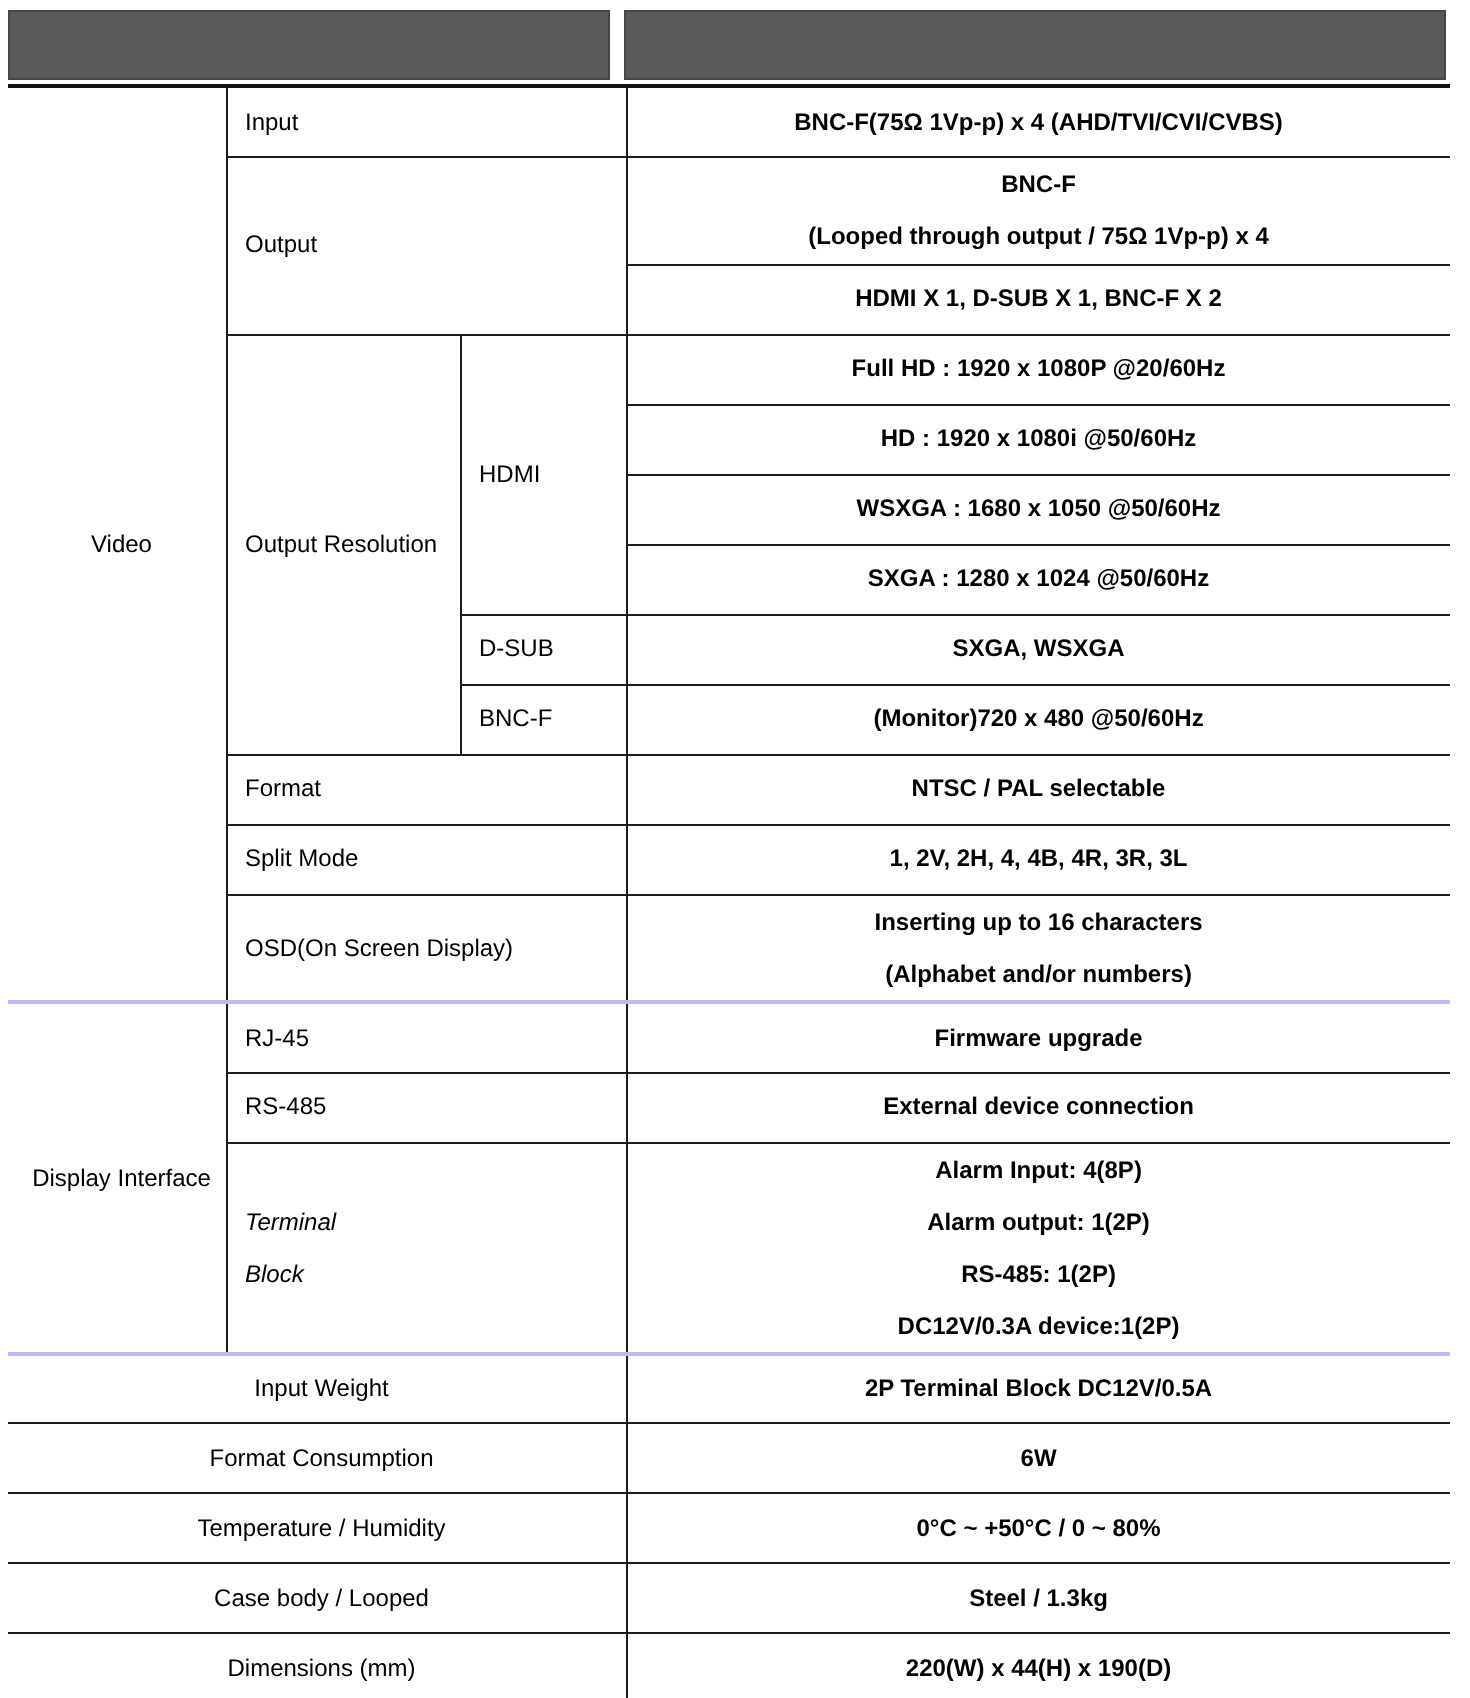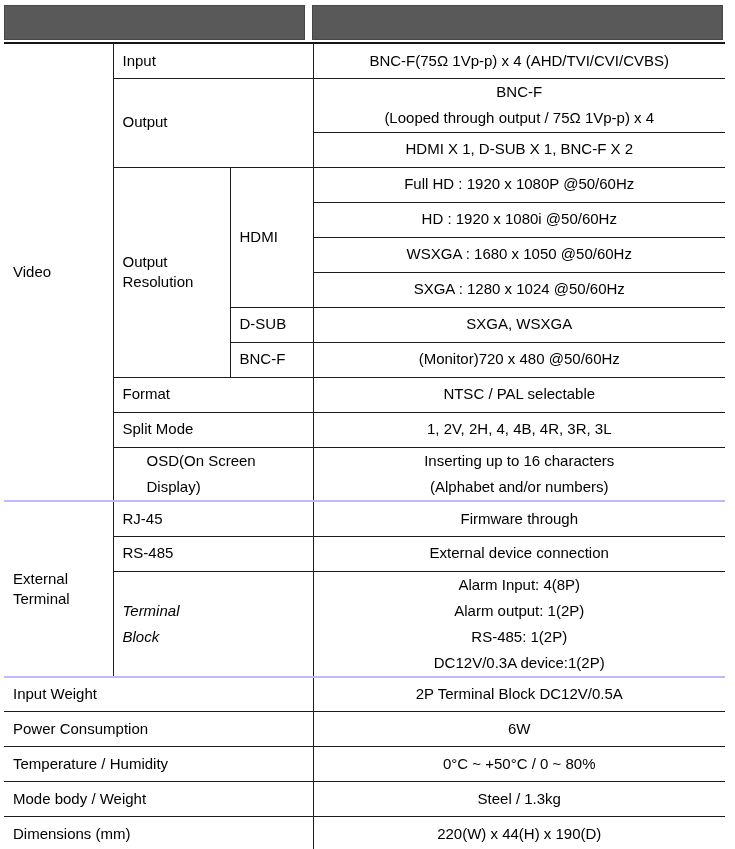--- a/index.html
+++ b/index.html
@@ -20,33 +20,33 @@
   .hc-right{flex:1;}
   
   table.spec{
     position:absolute;left:4px;top:42px;width:721px;
     border-collapse:collapse;table-layout:fixed;
     border-top:2px solid #151515;border-bottom:2px solid #151515;
   }
   col.c1{width:109px;} col.c2{width:117px;} col.c3{width:83px;} col.c4{width:412px;}
   td{
     border:1px solid #1c1c1c;
-    font-size:15px;line-height:1.35;
+    font-size:12px;line-height:1.35;
     height:35px;padding:0;box-sizing:border-box;
     vertical-align:middle;
   }
   td.label{text-align:left;padding-left:9px;padding-right:4px;}
   td.value{text-align:center;padding-left:4px;padding-right:4px;}
-  td.no-l{border-left:none;}
-  td.no-r{border-right:none;}
+  td.no-l{border-left:none;text-align:center;}
+  td.no-r{border-right:none;font-weight:bold;}
   tr.section-start td{border-top:2px solid #c4b5fd;}
   td.h2{height:54px;}
   td.h4{height:102px;}
   .line{line-height:26px;}
-  .w-osd{max-width:152px;margin-left:24px;}
+  .w-osd{max-width:152px;}
   .w-tb{max-width:72px;font-style:italic;}
 </style>
 </head>
 <body>
 
 <div class="header-band">
   <div class="header-cell hc-left"></div>
   <div class="header-cell hc-right"></div>
 </div>
 
@@ -72,21 +72,21 @@
       <div class="line">(Looped through output / 75Ω 1Vp-p) x 4</div>
     </td>
   </tr>
   <tr>
     <td class="value no-r">HDMI X 1, D-SUB X 1, BNC-F X 2</td>
   </tr>
 
   <tr>
     <td class="label" rowspan="6">Output Resolution</td>
     <td class="label" rowspan="4">HDMI</td>
-    <td class="value no-r">Full HD : 1920 x 1080P @50/60Hz</td>
+    <td class="value no-r">Full HD : 1920 x 1080P @20/60Hz</td>
   </tr>
   <tr>
     <td class="value no-r">HD : 1920 x 1080i @50/60Hz</td>
   </tr>
   <tr>
     <td class="value no-r">WSXGA : 1680 x 1050 @50/60Hz</td>
   </tr>
   <tr>
     <td class="value no-r">SXGA : 1280 x 1024 @50/60Hz</td>
   </tr>
@@ -112,23 +112,23 @@
     <td class="label h2" colspan="2">
       <div class="w-osd line">OSD(On Screen Display)</div>
     </td>
     <td class="value no-r h2">
       <div class="line">Inserting up to 16 characters</div>
       <div class="line">(Alphabet and/or numbers)</div>
     </td>
   </tr>
 
   <tr class="section-start">
-    <td class="label no-l" rowspan="3">External Terminal</td>
+    <td class="label no-l" rowspan="3">Display Interface</td>
     <td class="label" colspan="2">RJ-45</td>
-    <td class="value no-r">Firmware through</td>
+    <td class="value no-r">Firmware upgrade</td>
   </tr>
   <tr>
     <td class="label" colspan="2">RS-485</td>
     <td class="value no-r">External device connection</td>
   </tr>
   <tr>
     <td class="label h4" colspan="2">
       <div class="w-tb line">Terminal Block</div>
     </td>
     <td class="value no-r h4">
@@ -137,29 +137,29 @@
       <div class="line">RS-485: 1(2P)</div>
       <div class="line">DC12V/0.3A device:1(2P)</div>
     </td>
   </tr>
 
   <tr class="section-start">
     <td class="label no-l" colspan="3">Input Weight</td>
     <td class="value no-r">2P Terminal Block DC12V/0.5A</td>
   </tr>
   <tr>
-    <td class="label no-l" colspan="3">Power Consumption</td>
+    <td class="label no-l" colspan="3">Format Consumption</td>
     <td class="value no-r">6W</td>
   </tr>
   <tr>
     <td class="label no-l" colspan="3">Temperature / Humidity</td>
     <td class="value no-r">0°C ~ +50°C / 0 ~ 80%</td>
   </tr>
   <tr>
-    <td class="label no-l" colspan="3">Mode body / Weight</td>
+    <td class="label no-l" colspan="3">Case body / Looped</td>
     <td class="value no-r">Steel / 1.3kg</td>
   </tr>
   <tr>
     <td class="label no-l" colspan="3">Dimensions (mm)</td>
     <td class="value no-r">220(W) x 44(H) x 190(D)</td>
   </tr>
 </tbody>
   </table>
 
 </body></html>

